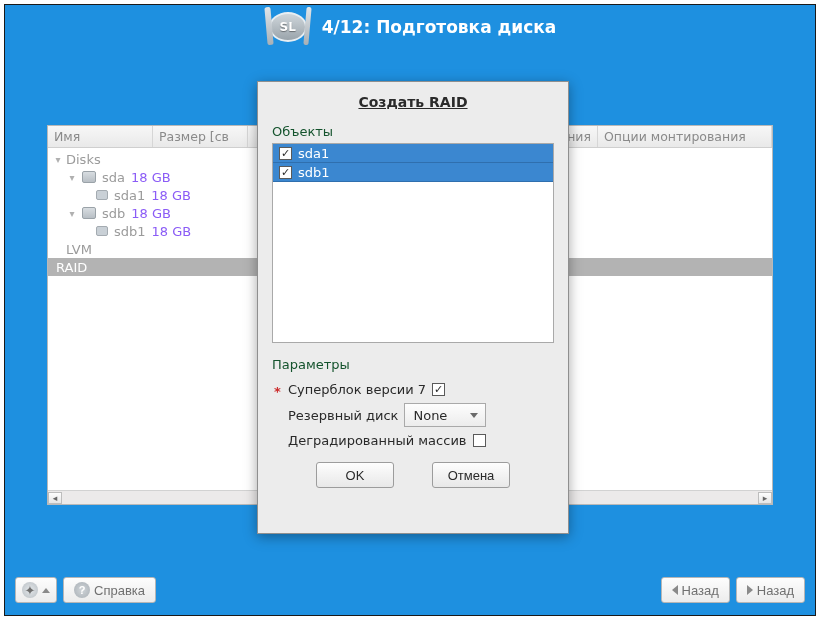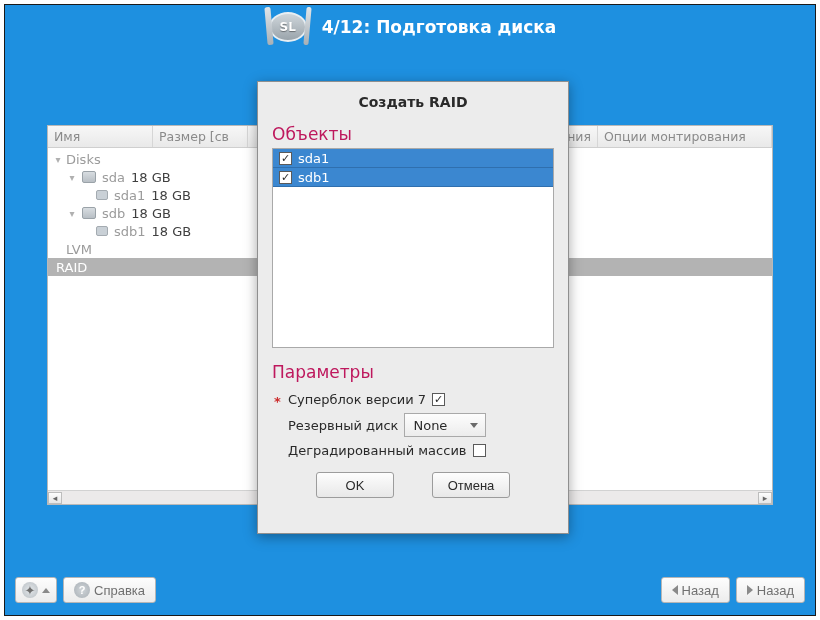--- a/index.html
+++ b/index.html
@@ -91,21 +91,21 @@
     padding-top: 2px;
   }
   .tree-row {
     display: flex;
     align-items: center;
     height: 18px;
     padding: 0 4px;
   }
   .tree-row .exp { width: 12px; text-align: center; color: #b0b0b0; font-size: 10px; }
   .tree-row .txt { padding-left: 2px; }
-  .tree-row .sz { color: #404040; padding-left: 6px; }
+  .tree-row .sz { color: #8b5cf6; padding-left: 6px; }
   .disk-ico {
     width: 14px; height: 12px;
     display: inline-block;
     background: linear-gradient(#d8dde1,#b8bfc5);
     border: 1px solid #9aa2a8; border-radius: 2px;
     margin: 0 4px;
   }
   .vol-ico {
     width: 12px; height: 10px;
     display: inline-block;
@@ -194,24 +194,25 @@
     padding: 12px 14px 14px;
     display: flex;
     flex-direction: column;
   }
   .dialog-title {
     text-align: center;
     font-weight: bold;
     font-size: 14px;
     color: #2a2a2a;
     padding-bottom: 10px;
+    text-decoration: underline;
   }
   .section-label {
-    font-size: 17px;
-    color: #be185d;
+    font-size: 13px;
+    color: #14532d;
     padding: 4px 0;
   }
   .objects-box {
     border: 1px solid #a9a9a9;
     background: #fff;
     height: 200px;
     overflow: hidden;
   }
   .obj-row {
     height: 19px;

